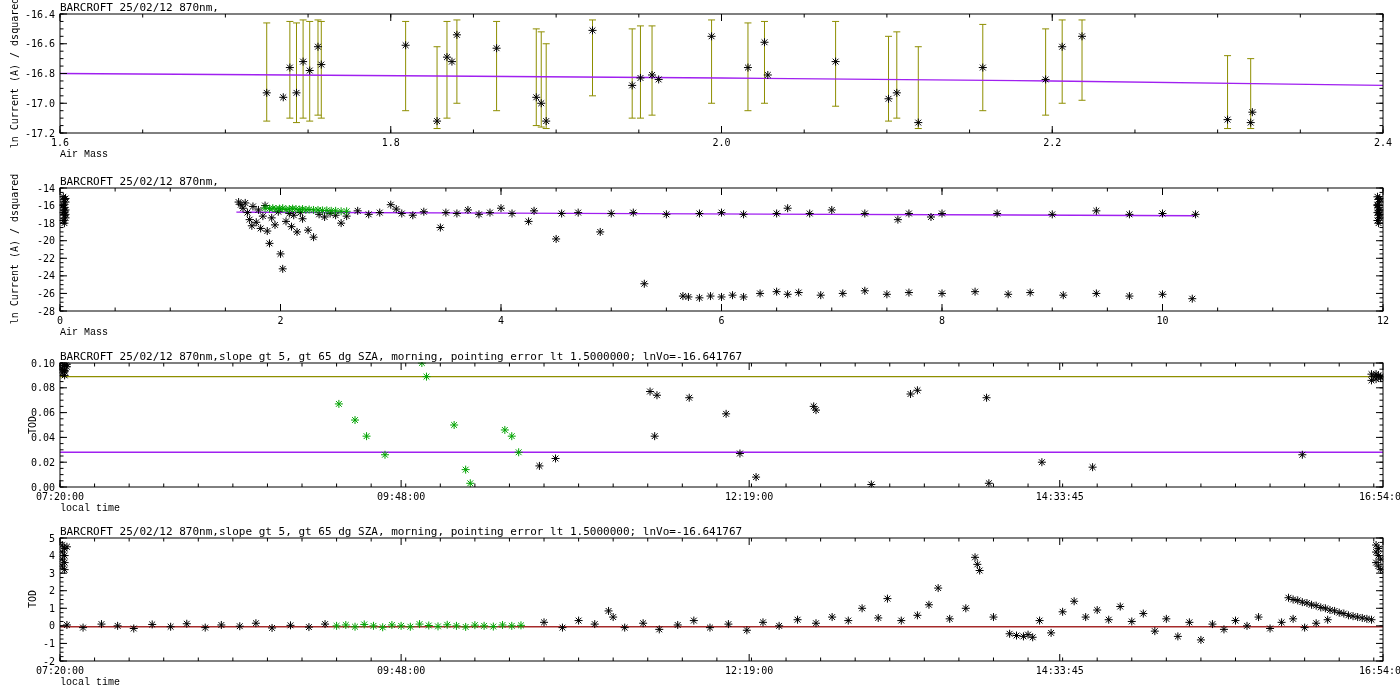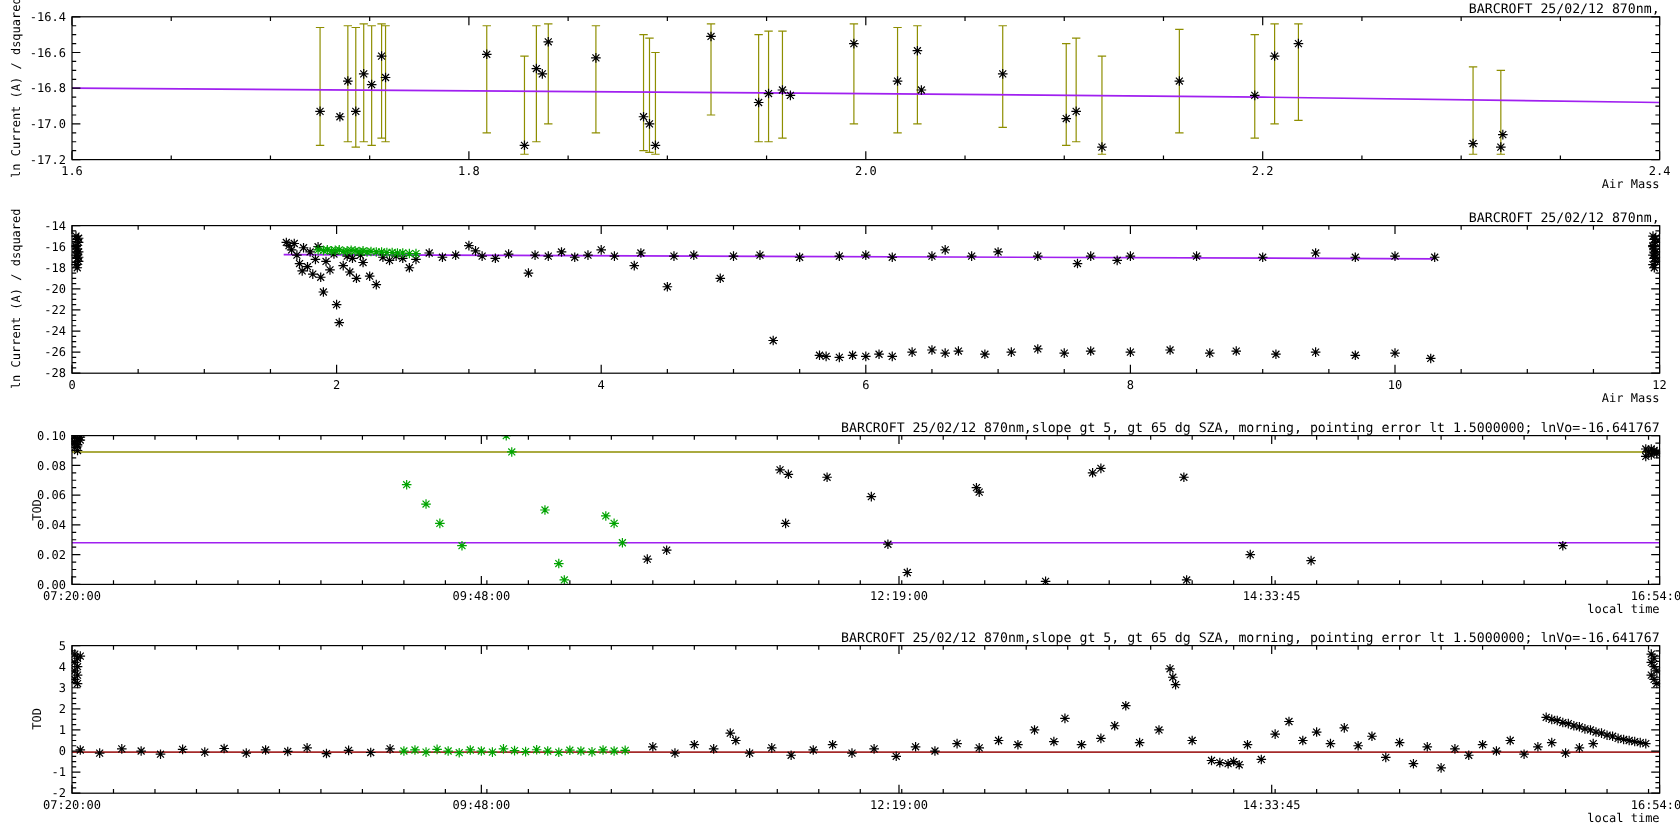--- a/index.html
+++ b/index.html
@@ -6,26 +6,26 @@
   html,body { width:1400px; height:700px; }
   body {
     background:#ffffff;
     font-family:"DejaVu Sans Mono", monospace;
     color:#000;
     overflow:hidden;
   }
   .stage { position:relative; width:1400px; height:700px; background:#ffffff; }
   svg.canvas { position:absolute; left:0; top:0; }
   .plot-title {
-    position:absolute; left:60px; width:1323px; text-align:right;
+    position:absolute; left:60px; width:1323px; text-align:left;
     font-size:11px; white-space:nowrap; letter-spacing:0;
   }
   .xlabel {
-    position:absolute; left:60px; width:1323px; text-align:right;
-    font-size:10px; white-space:nowrap;
+    position:absolute; left:60px; width:1323px; text-align:left;
+    font-size:10px; white-space:nowrap;font-family:Liberation Mono, monospace;
   }
   .ylabel {
     position:absolute; font-size:10px; white-space:nowrap;
     transform:translate(-50%,-50%) rotate(-90deg);
   }
   text.tick { font-size:10px; font-family:"DejaVu Sans Mono", monospace; fill:#000; }
 </style>
 </head>
 <body>
 

